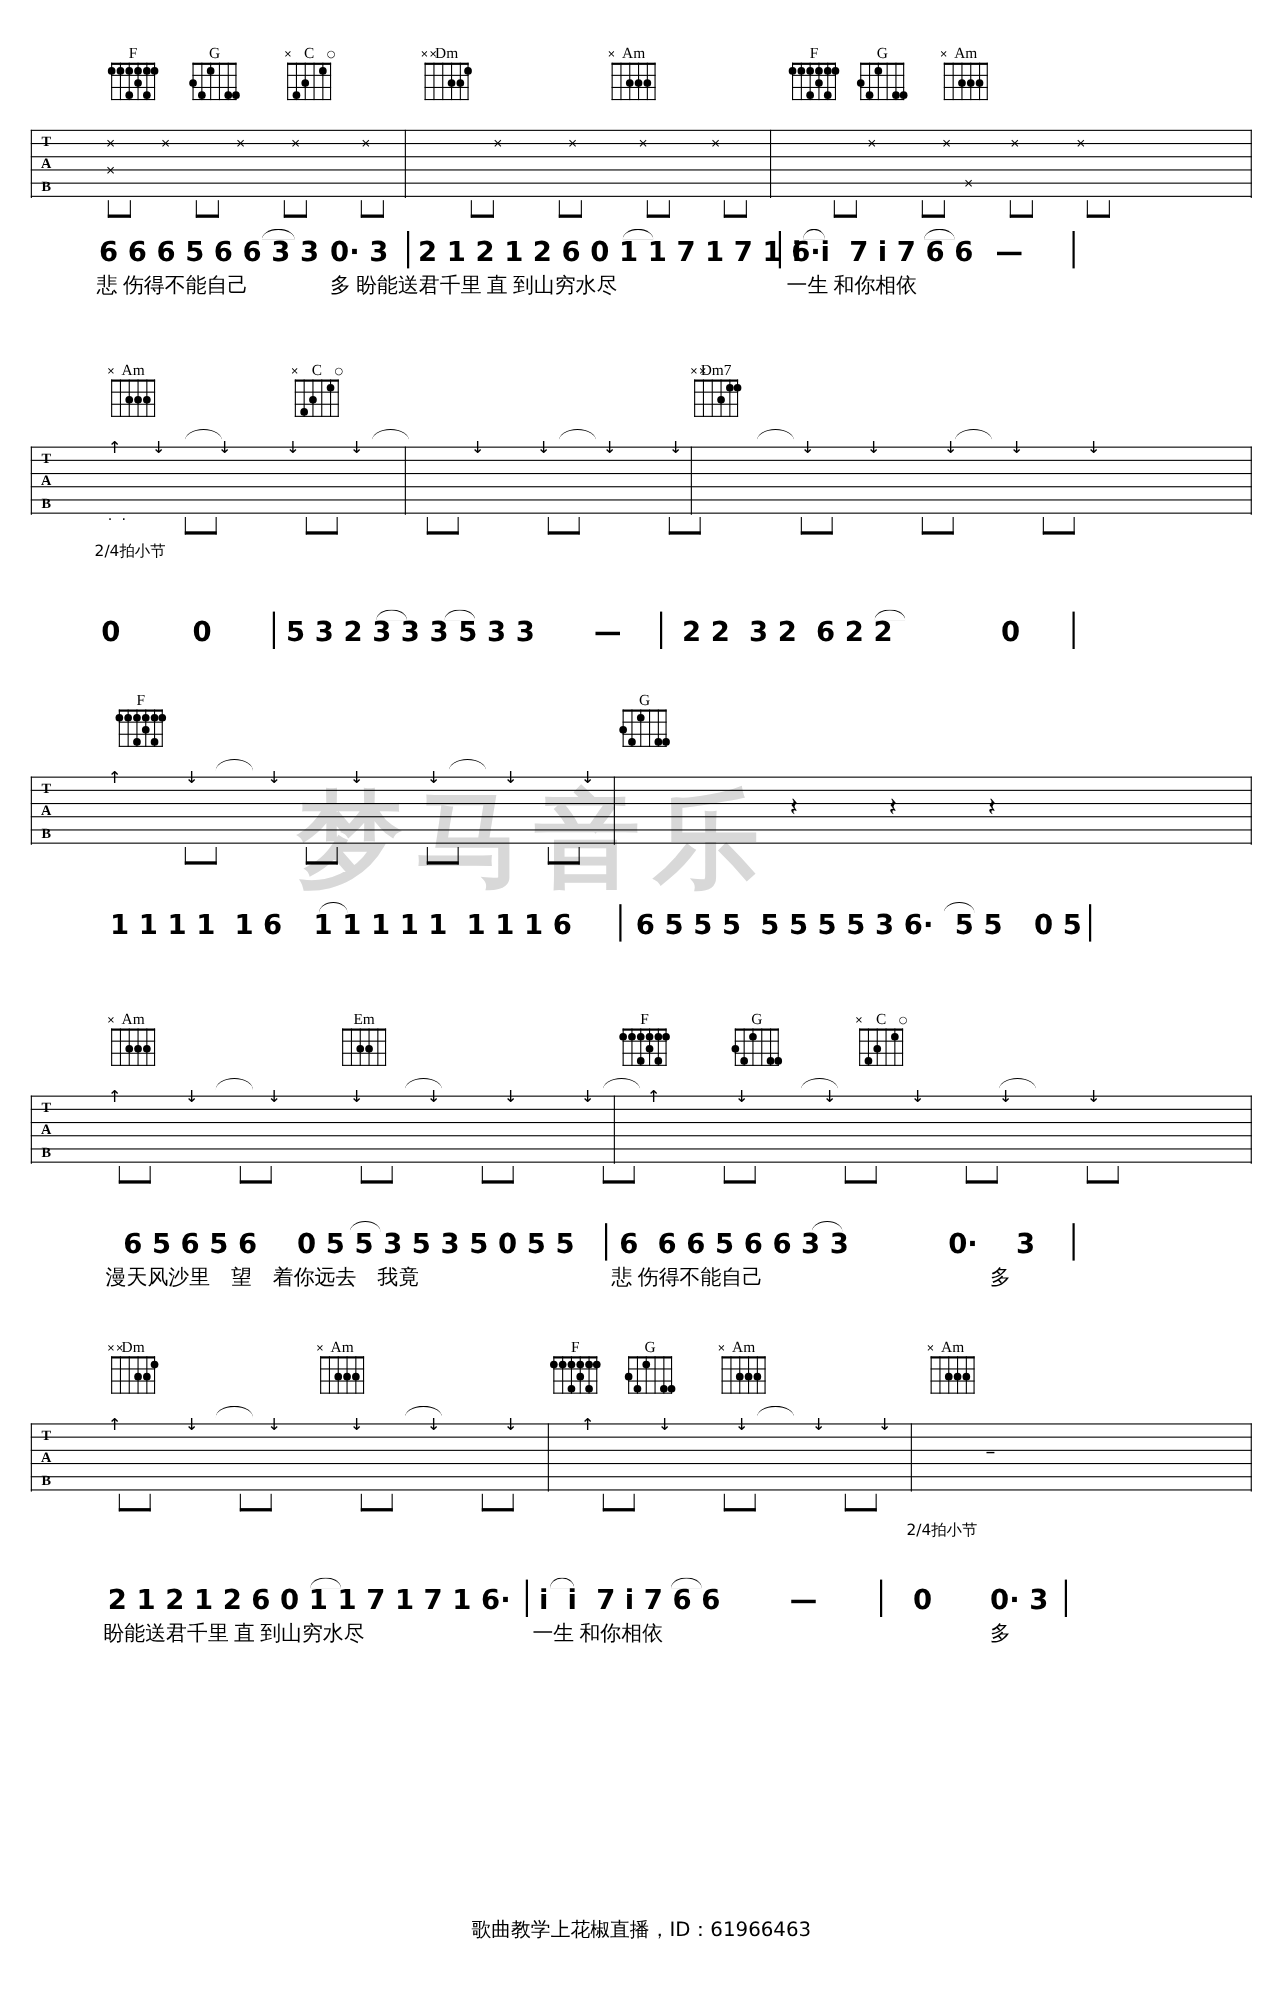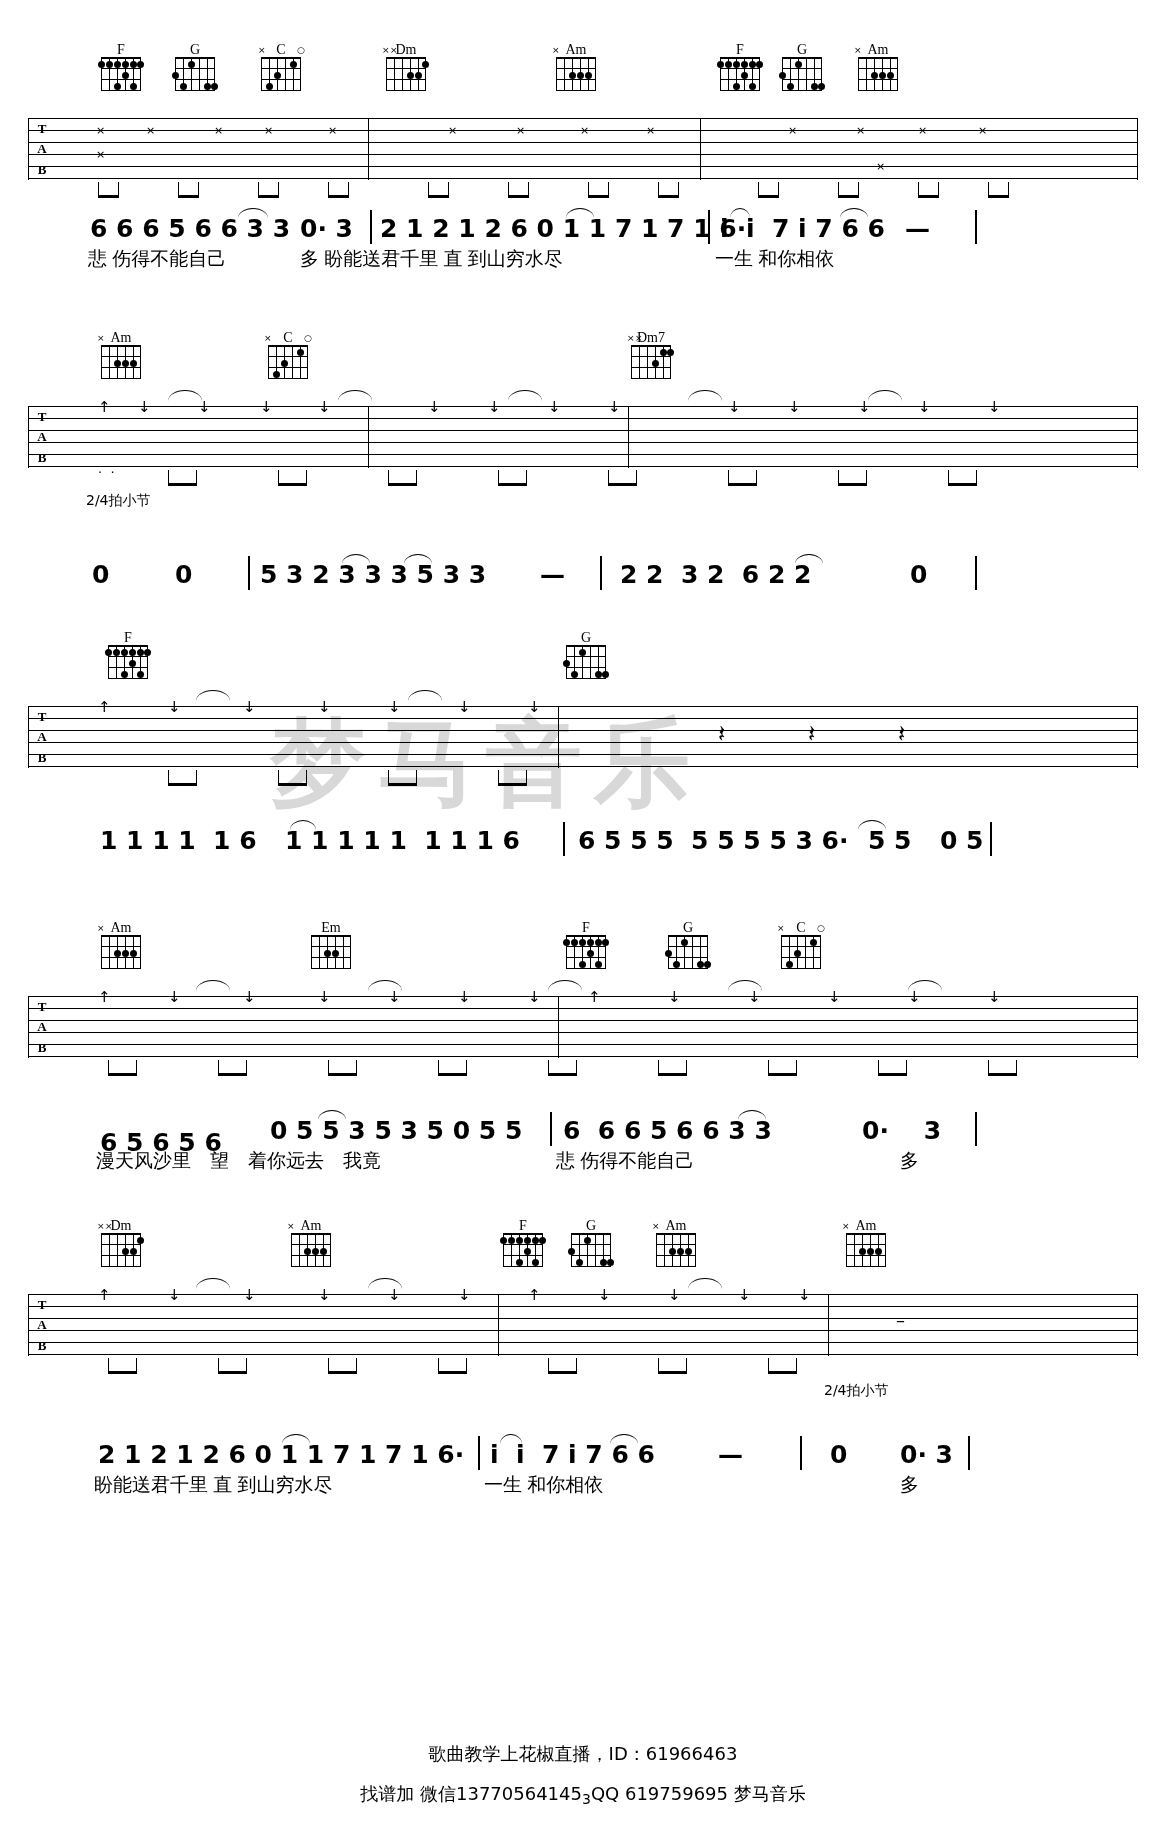--- a/index.html
+++ b/index.html
@@ -61,21 +61,21 @@
   .rhythm .beam{position:absolute;bottom:0;height:3px;background:#000;}
   .slur{position:absolute;width:34px;height:10px;border-top:1.4px solid #000;border-radius:50%/100% 100% 0 0;}
   .rest{position:absolute;font-family:"DejaVu Sans",sans-serif;font-size:24px;line-height:24px;}
   .repeat-dots{position:absolute;font-size:13px;line-height:13px;font-family:"DejaVu Sans",sans-serif;}
 
   
   .numline{position:absolute;left:0;width:1166px;height:34px;
     font-family:"DejaVu Sans",sans-serif;font-size:25px;font-weight:bold;letter-spacing:0;}
   .numline span.n{position:absolute;top:0;}
   .lyrline{position:absolute;left:0;width:1166px;height:28px;
-    font-family:Liberation Sans, sans-serif;font-size:19px;}
+    font-family:Liberation Serif, serif;font-size:19px;}
   .lyrline span.l{position:absolute;top:0;white-space:nowrap;}
   .vbar{position:absolute;width:2px;background:#000;}
   .note-slur{position:absolute;height:9px;border-top:1.5px solid #000;border-radius:50%/100% 100% 0 0;}
 
   .meta{position:absolute;font-family:"DejaVu Sans",sans-serif;font-size:14px;}
   .footer{position:absolute;left:0;width:1166px;text-align:center;font-family:"DejaVu Sans",sans-serif;}
 </style>
 </head>
 <body>
 
@@ -829,21 +829,21 @@
           <div class="beam" style="left:0;width:29px;"></div>
         </div>
       <div class="rhythm" style="left:960px;top:0;width:50px;">
           <div class="stem" style="left:0;"></div>
           <div class="stem" style="left:28px;"></div>
           <div class="beam" style="left:0;width:29px;"></div>
         </div>
     </div>
 
     <div class="numline" style="top:196px;">
-      <span class="n" style="left:100px;margin-top:12px;">6 5 6 5 6</span>
+      <span class="n" style="left:112px;">6 5 6 5 6</span>
       <span class="n" style="left:270px;">0 5 5 3 5 3 5 0 5 5</span>
       <span class="n" style="left:563px;">6&nbsp;&nbsp;6 6 5 6 6 3 3</span>
       <span class="n" style="left:862px;">0·&nbsp;&nbsp;&nbsp;&nbsp;3</span>
       <div class="vbar" style="left:550px;top:-4px;height:34px;"></div>
       <div class="vbar" style="left:975px;top:-4px;height:34px;"></div>
       <div class="note-slur" style="left:318px;top:-6px;width:28px;"></div>
       <div class="note-slur" style="left:738px;top:-6px;width:28px;"></div>
     </div>
     <div class="lyrline" style="top:228px;">
       <span class="l" style="left:96px;">漫天风沙里　望　着你远去　我竟</span>
@@ -1062,17 +1062,14 @@
       <div class="note-slur" style="left:610px;top:-6px;width:28px;"></div>
     </div>
     <div class="lyrline" style="top:254px;">
       <span class="l" style="left:94px;">盼能送君千里 直 到山穷水尽</span>
       <span class="l" style="left:484px;">一生 和你相依</span>
       <span class="l" style="left:900px;">多</span>
     </div>
   </div>
 
   <div class="footer" style="top:1742px;font-size:18px;">歌曲教学上花椒直播，ID：61966463</div>
-  <div class="footer" style="top:1782px;font-size:18px;">
-    <span>找谱加 微信13770564145</span><span style="font-size:14px;vertical-align:-4px;">3</span><span>QQ 619759695  梦马音乐</span>
-  </div>
 
 </div>
 
 </body></html>

